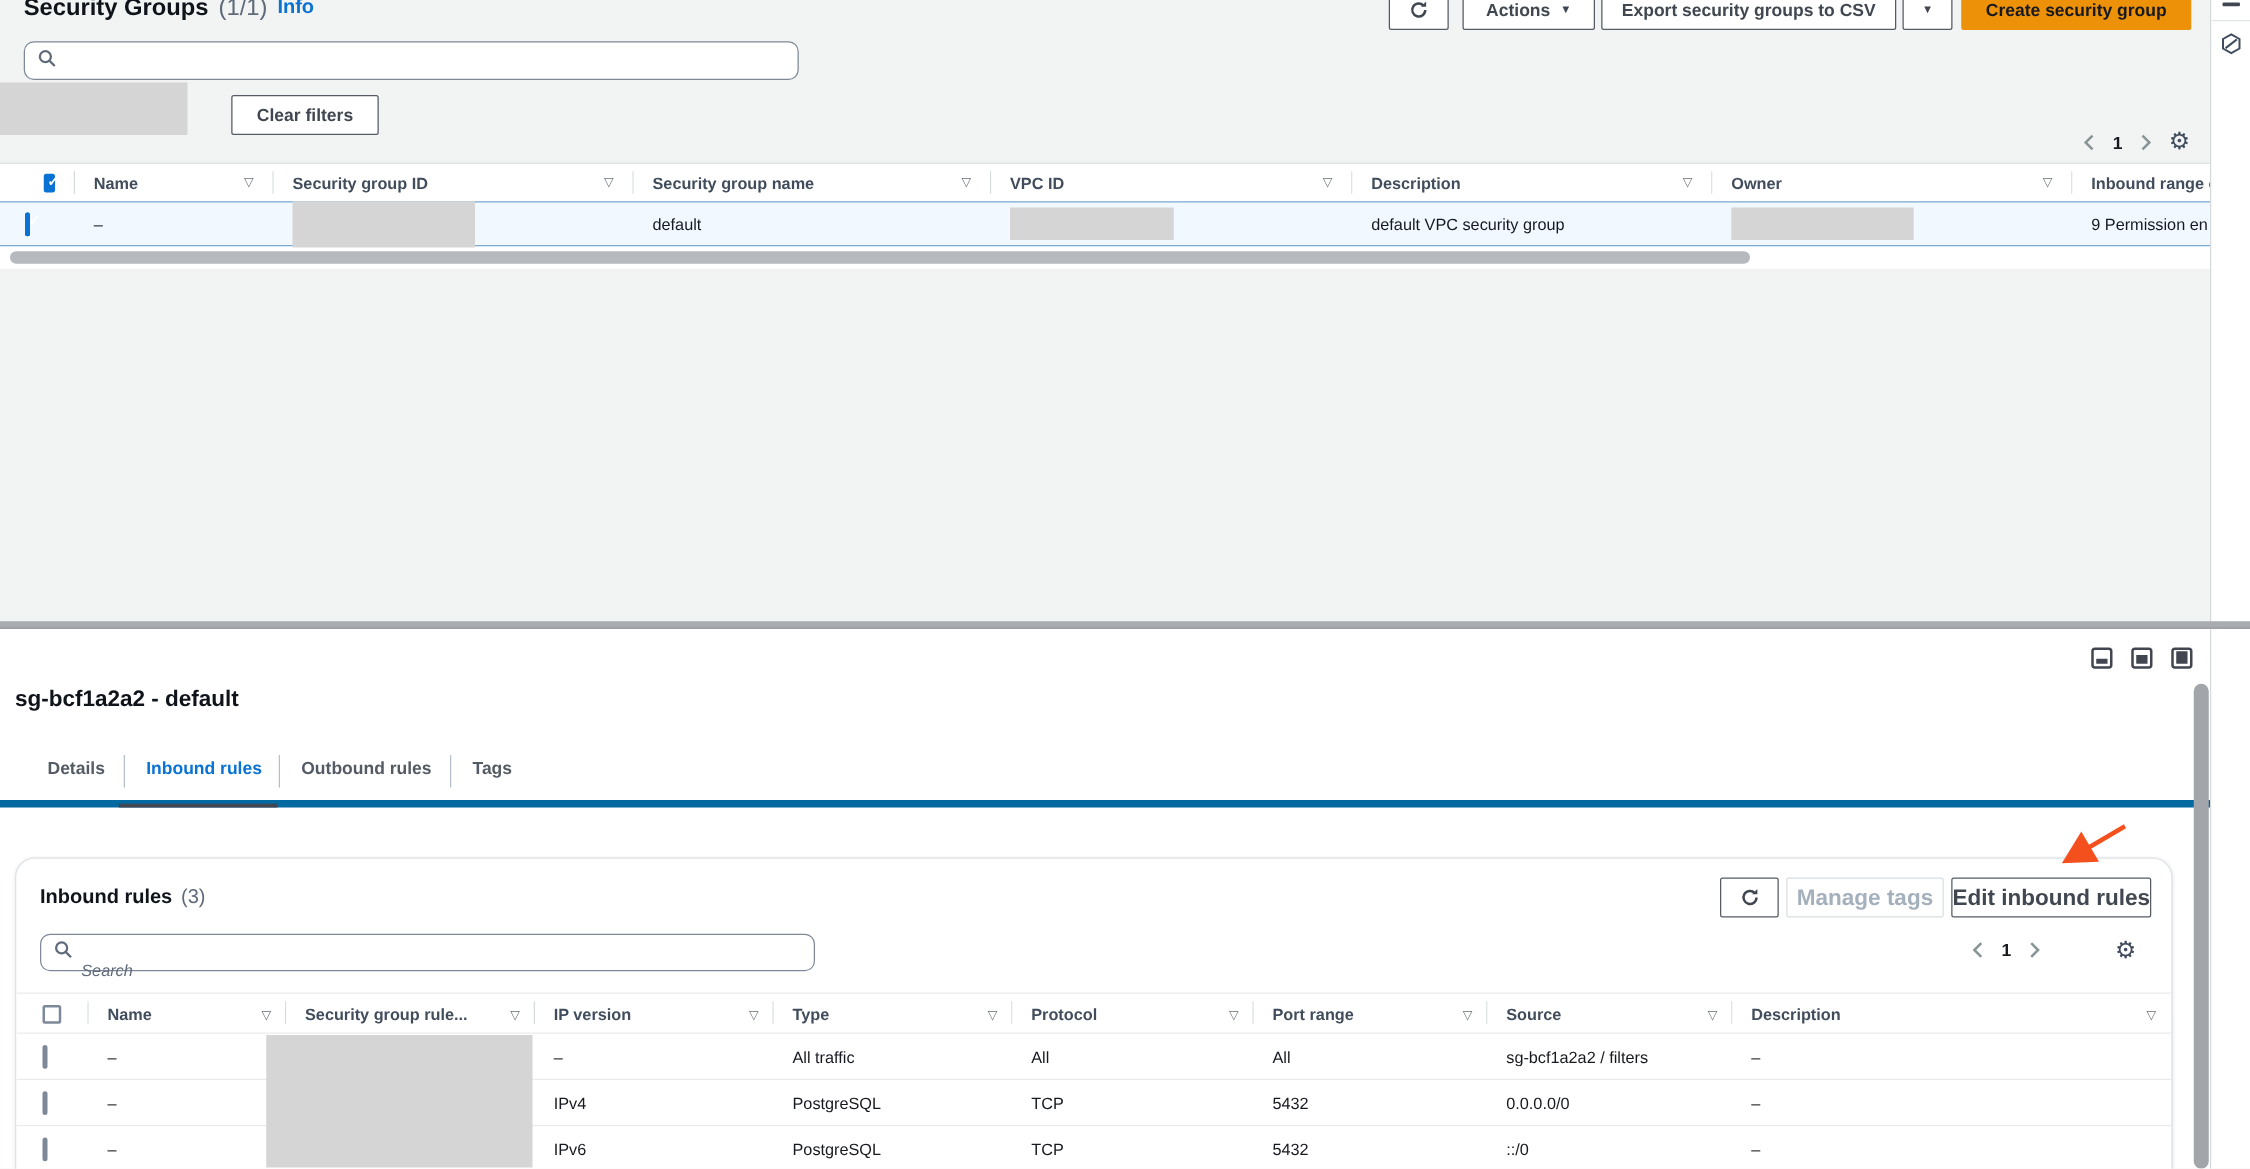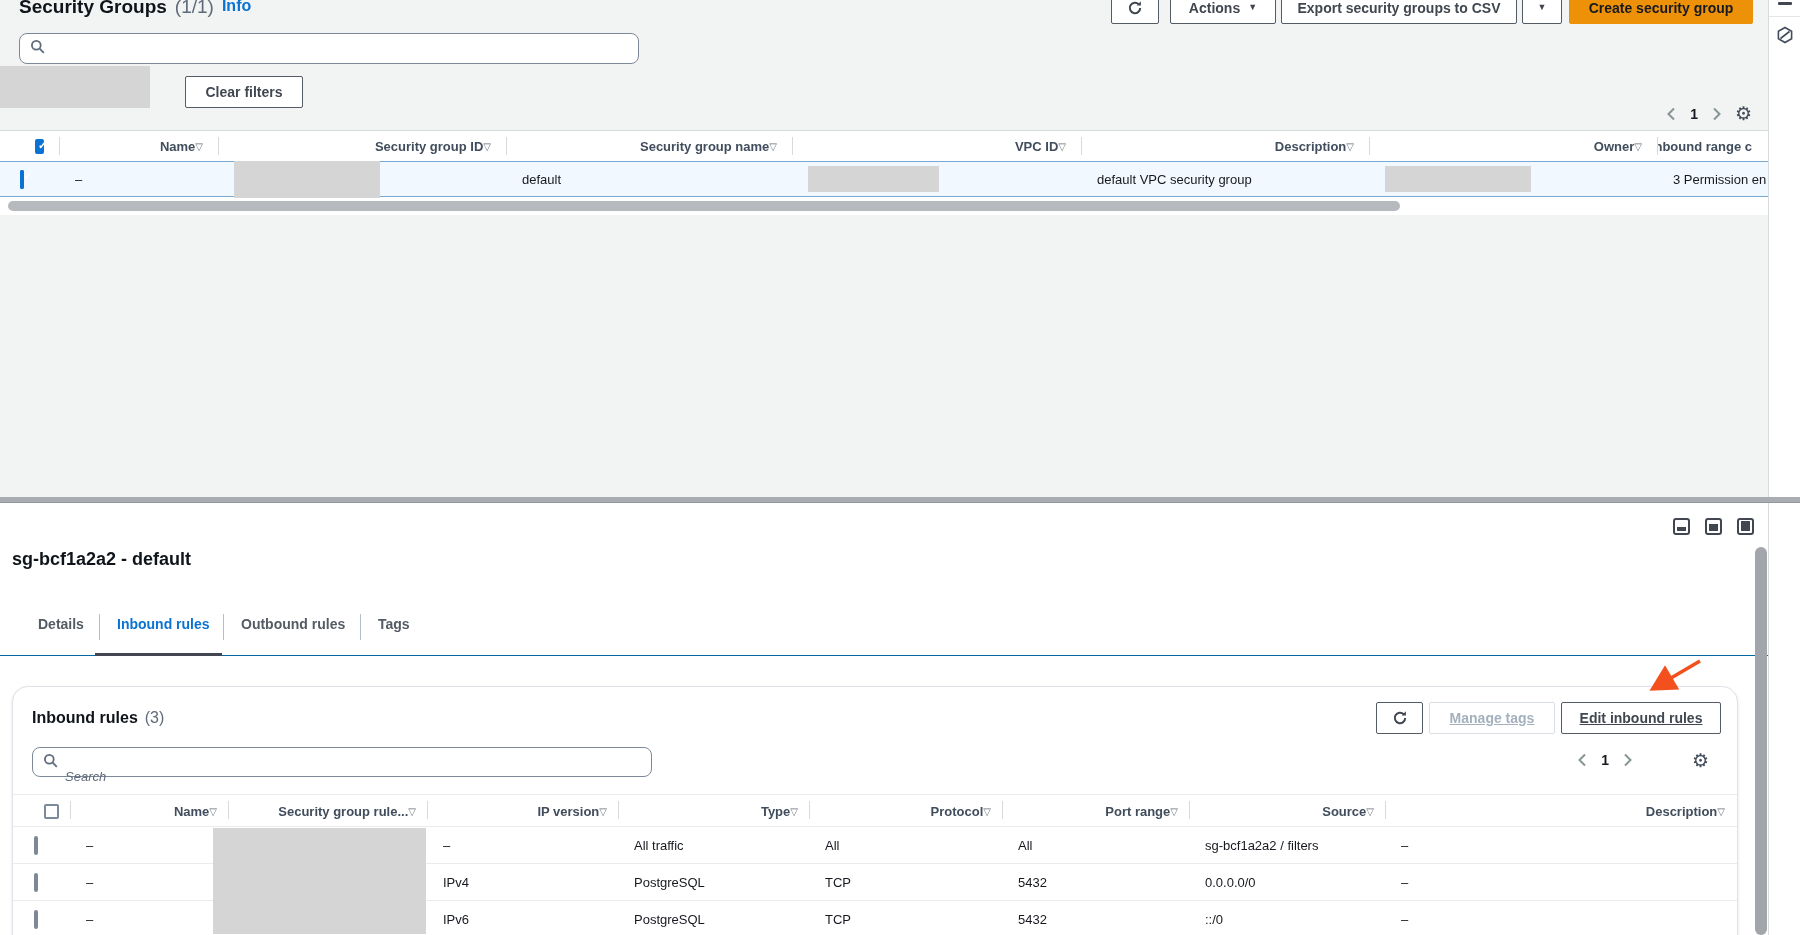--- a/index.html
+++ b/index.html
@@ -37,21 +37,21 @@
   .pager { position:absolute; display:flex; align-items:center; gap:14px; font-size:14px; }
   .pager-top { right:48px; top:104px; }
   .chev { display:flex; align-items:center; color:#879596; }
   .page-num { font-weight:700; color:#16191f; }
   .gear { font-size:19px; color:#414d5c; line-height:1; }
 
   
   .groups-table { position:absolute; left:0; top:130px; width:1768px; background:#fff; border-top:1px solid #d5dbdb; }
   .g-grid { display:grid; grid-template-columns:60px 159px 288px 286px 289px 288px 288px 1fr; align-items:center; }
   .g-head { height:30px; font-size:13px; font-weight:700; color:#414d5c; }
-  .hcell { position:relative; height:30px; display:flex; align-items:center; justify-content:flex-end; padding:0 16px 0 15px; overflow:hidden; white-space:nowrap; }
+  .hcell { position:relative; height:30px; display:flex; align-items:center; justify-content:space-between; padding:0 16px 0 15px; overflow:hidden; white-space:nowrap; }
   .hcell:not(:last-child)::after { content:''; position:absolute; right:0; top:6px; height:18px; width:1px; background:#d5dbdb; }
   .filter-tri { font-size:10px; color:#687078; font-weight:400; }
   .g-row-sel { height:36px; background:#f1f8ff; border-top:1px solid #7aa9d6; border-bottom:1px solid #7aa9d6; font-size:13px; color:#16191f; }
   .cell { padding-left:15px; overflow:hidden; white-space:nowrap; }
   .cb { width:15px; height:15px; border:2px solid #7d8998; border-radius:2px; background:#fff; margin-left:20px; position:relative; }
   .cb.checked { background:#0972d3; border-color:#0972d3; }
   .cb.checked::after { content:'✓'; position:absolute; left:1px; top:-2px; color:#fff; font-size:11px; font-weight:700; }
   .hscroll { height:18px; position:relative; }
   .hscroll-thumb { position:absolute; left:8px; top:4px; width:1392px; height:10px; border-radius:5px; background:#b6babe; }
   .sgid-redaction { left:234px; top:30px; width:146px; height:37px; }
@@ -65,33 +65,33 @@
 
   
   .panel { position:absolute; left:0; top:503px; width:1768px; height:432px; background:#fff; }
   .panel-icons { position:absolute; top:15px; display:flex; gap:15px; }
   .pp-icon { width:17px; height:17px; border:2px solid #424650; border-radius:3px; position:relative; background:#fff; }
   .pp-icon::after { content:''; position:absolute; left:2px; right:2px; bottom:2px; background:#424650; }
   .pp-icon.small::after { height:4px; } .pp-icon.mid::after { height:7px; } .pp-icon.full::after { height:10px; }
 
   .panel-heading { position:absolute; left:12px; top:46px; font-size:18px; font-weight:800; color:#0f141a; }
 
-  .tabs { position:absolute; left:0; top:107px; width:1768px; height:46px; border-bottom:1px solid #0369a1; }
+  .tabs { position:absolute; left:0; top:97px; width:1768px; height:46px; border-bottom:6px solid #0369a1; }
   .tab { position:absolute; top:6px; font-size:14px; font-weight:700; color:#545b64; white-space:nowrap; }
   .tab.active { color:#0972d3; }
   .tab-sep { position:absolute; top:4px; width:1px; height:26px; background:#b6bec9; }
   .tab-underline { position:absolute; left:95px; top:43px; width:127px; height:3px; background:#424650; }
 
   .card { position:absolute; left:12px; top:183px; width:1726px; height:300px; background:#fff; border:1px solid #dfe3e8;
           border-radius:16px; box-shadow:0 1px 3px rgba(0,28,36,.12); overflow:hidden; }
   .card-title-row { position:absolute; left:19px; top:22px; display:flex; align-items:baseline; gap:7px; }
   .card-title { font-size:16px; font-weight:800; color:#0f141a; }
   .card-count { font-size:16px; color:#5f6b7a; }
   .cbtn { position:absolute; top:15px; height:32px; background:#fff; border:1px solid #545b64; border-radius:2px;
-          font-size:14px; font-weight:700; color:#414750; display:flex; align-items:center; justify-content:center;text-decoration:underline; }
+          font-size:18px; font-weight:700; color:#414750; display:flex; align-items:center; justify-content:center; }
   .cbtn-refresh { left:1363px; width:47px; }
   .cbtn-manage { left:1416px; width:126px; color:#a4b1bd; border-color:#d8dee4; }
   .cbtn-edit { left:1548px; width:160px; }
   .card-search { position:absolute; left:19px; top:60px; width:620px; height:30px; background:#fff; border:1px solid #7d8998;
                  border-radius:8px; display:flex; align-items:center; padding:0 10px; gap:7px; }
   .card-search input { border:none; outline:none; flex:1; font-size:13px; font-style:italic; color:#16191f; background:transparent; font-family:inherit;margin-top:28px; }
   .card-search input::placeholder { color:#5f6b7a; font-style:italic; }
   .pager-card { right:105px; top:65px; }
   .gear-card { position:absolute; right:28px; top:64px; }
 
@@ -210,21 +210,21 @@
     </div>
 
     <div class="g-grid g-row-sel">
       <div><span class="cb checked"></span></div>
       <div class="cell">–</div>
       <div class="cell"></div>
       <div class="cell">default</div>
       <div class="cell"></div>
       <div class="cell">default VPC security group</div>
       <div class="cell"></div>
-      <div class="cell">3 Permission en</div>
+      <div class="cell">9 Permission en</div>
     </div>
 
     <div class="hscroll">
       <div class="hscroll-thumb"></div>
     </div>
 
     <div class="redaction sgid-redaction"></div>
     <div class="redaction vpc-redaction"></div>
     <div class="redaction owner-redaction"></div>
   </div>

